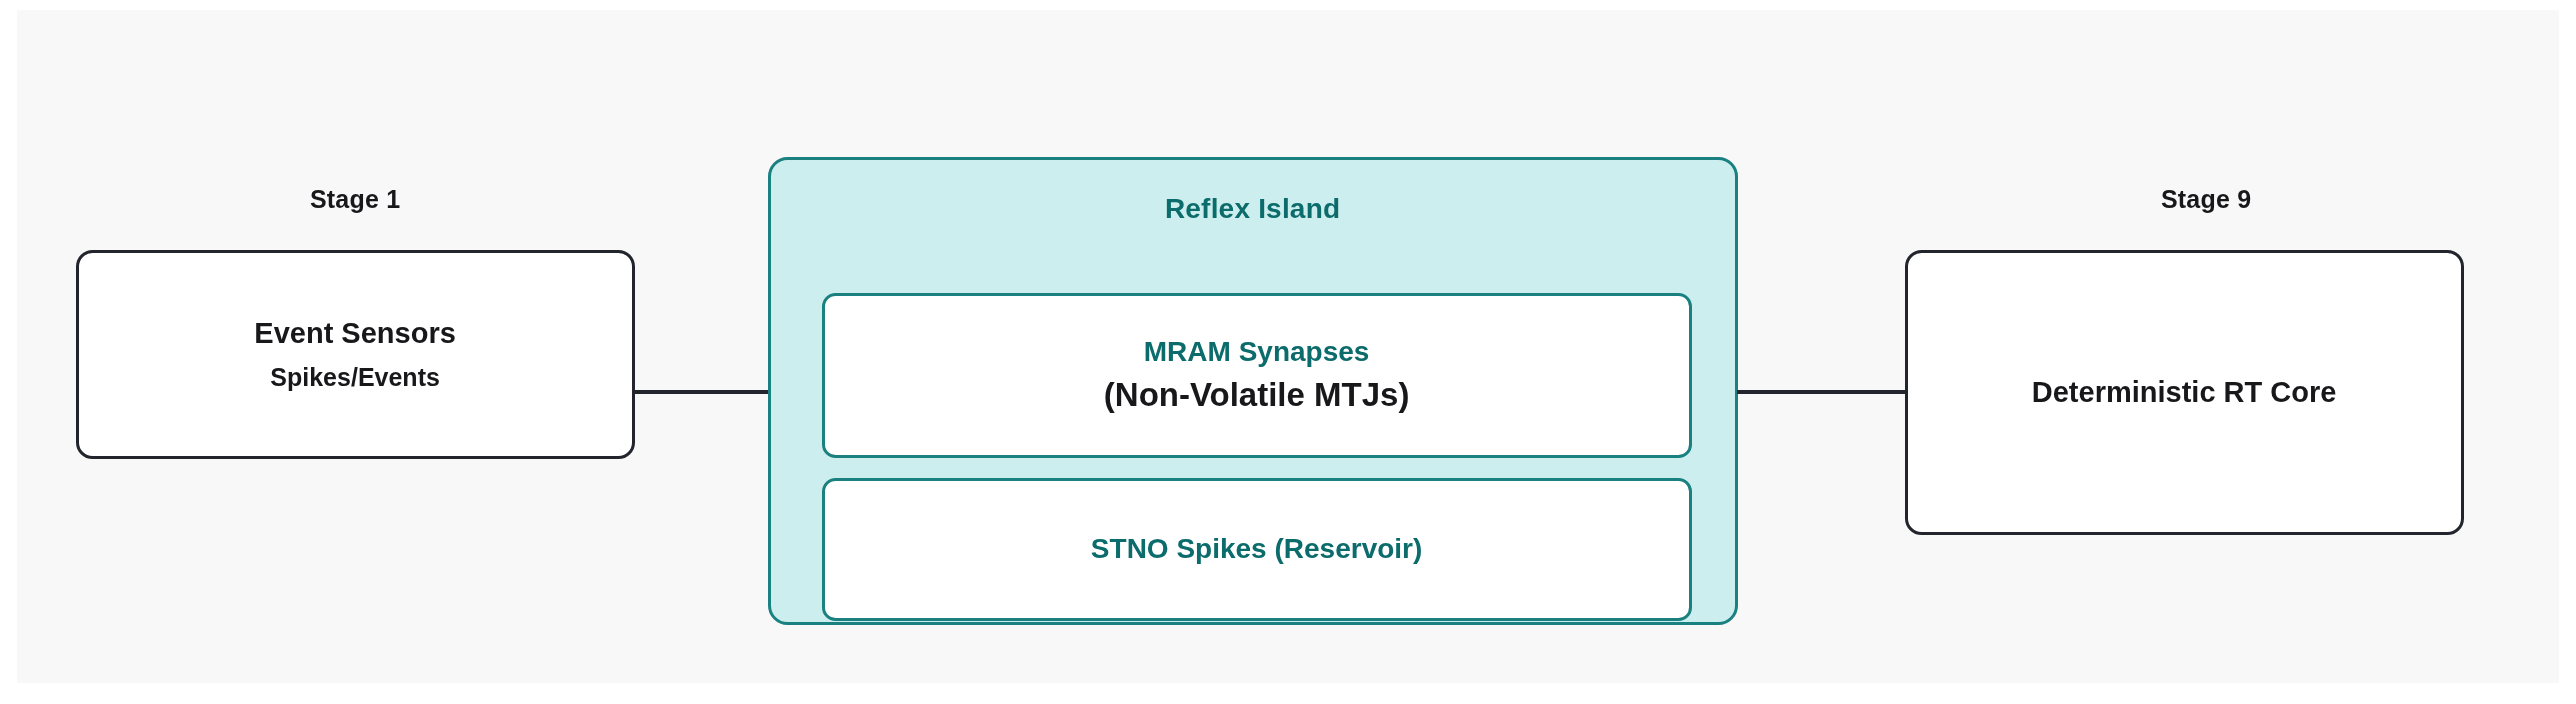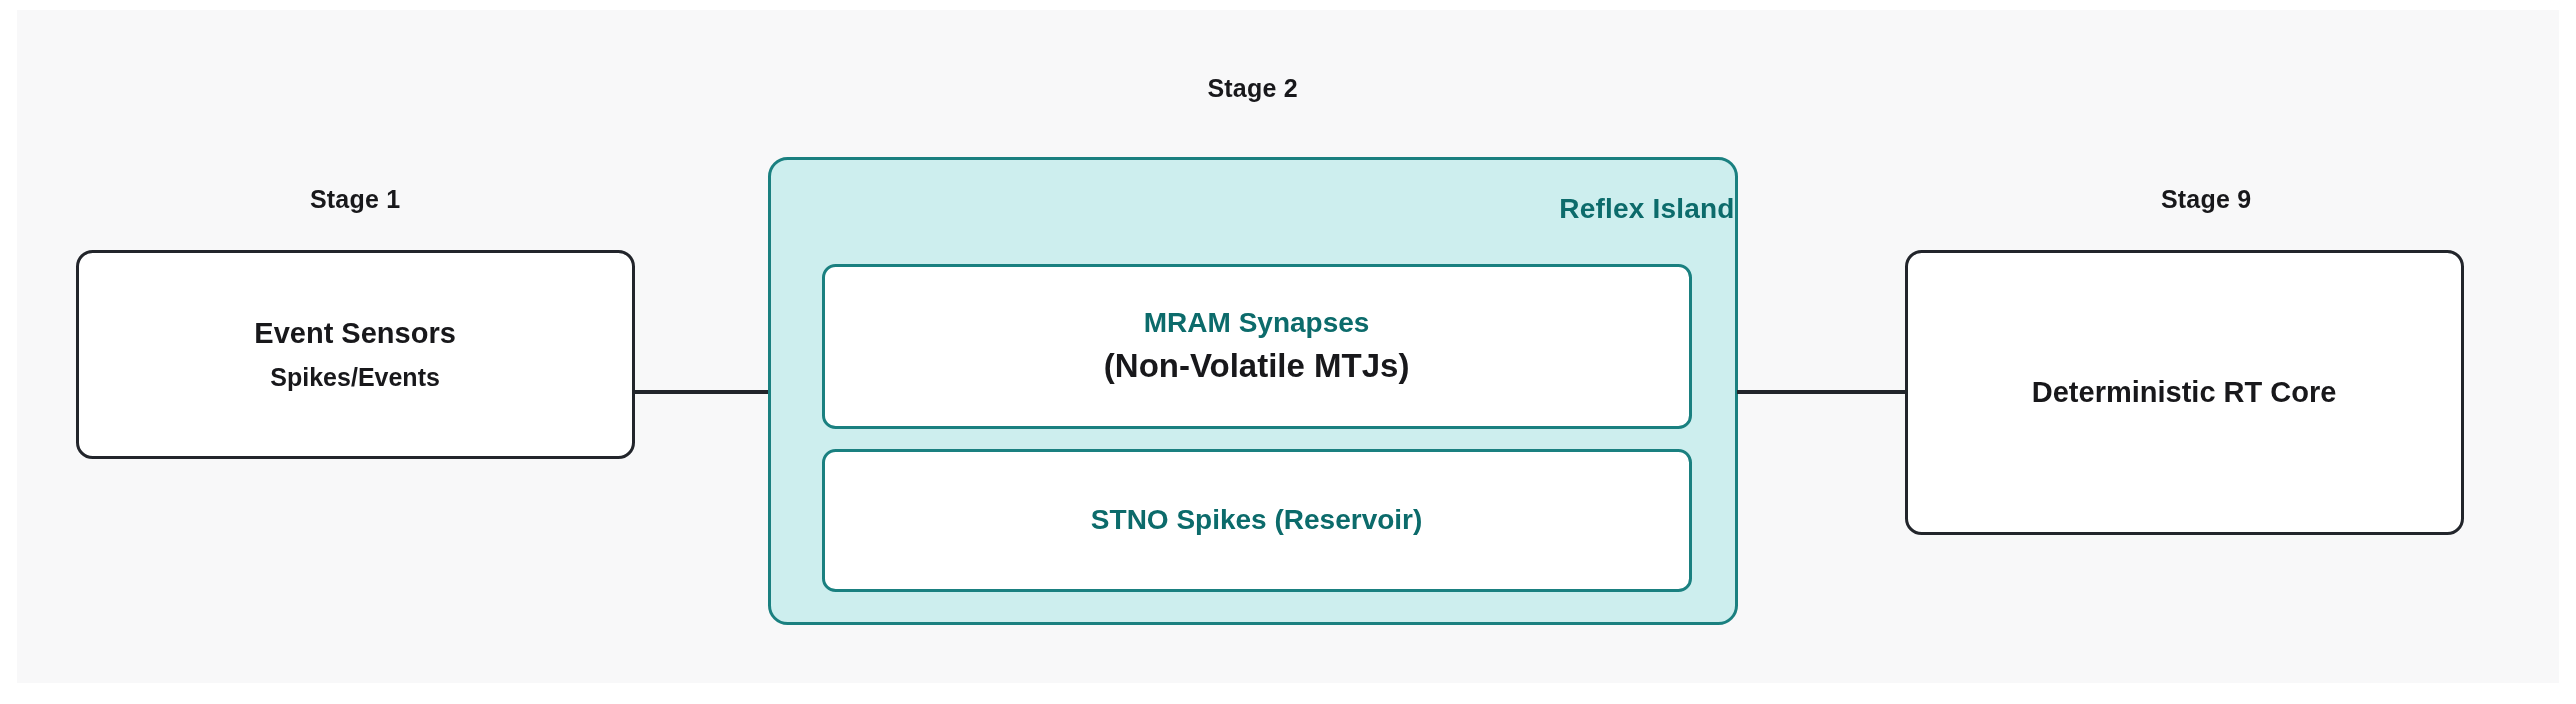--- a/index.html
+++ b/index.html
@@ -90,40 +90,41 @@
     width: 970px; height: 468px;
     background: #cdeeee;
     border: 3.8px solid #1a8080;
     border-radius: 19.6px;
     box-sizing: border-box;
   }
   .island-title {
     position: absolute;
     left: 0; right: 0;
     top: 33px;
-    text-align: right;
+    text-align: center;
     font-size: 28px;
     font-weight: 700;
     color: #0c6b6b;
     letter-spacing: 0.2px;
     white-space: nowrap;
   }
 
   
   .island-card {
     position: absolute;
     background: #ffffff;
     border: 3.8px solid #1a8080;
     border-radius: 13.6px;
     box-sizing: border-box;
     display: flex;
     flex-direction: column;
     align-items: center;
     justify-content: center;
     text-align: left;
+    margin-top: 29px;
   }
   #card-mram { left: 51px; top: 104px; width: 870px; height: 165px; }
   #card-stno { left: 51px; top: 289px; width: 870px; height: 143px; }
 
   .card-title {
     font-size: 28px;
     font-weight: 700;
     color: #0c6b6b;
     line-height: 1.15;
     white-space: nowrap;
@@ -154,21 +155,20 @@
 
     <div class="stage-label stage1-label">Stage 1</div>
 
     <div class="node-box" id="stage1-box">
       <div class="node-title">Event Sensors</div>
       <div class="node-sub">Spikes/Events</div>
     </div>
 
     <div class="connector" id="connector-1-2"></div>
 
-    <div class="stage-label stage2-label">Stage 2</div>
 
     <div id="reflex-island">
       <div class="island-title">Reflex Island</div>
 
       <div class="island-card" id="card-mram">
         <div class="card-title">MRAM Synapses</div>
         <div class="card-sub">(Non-Volatile MTJs)</div>
       </div>
 
       <div class="island-card" id="card-stno">

